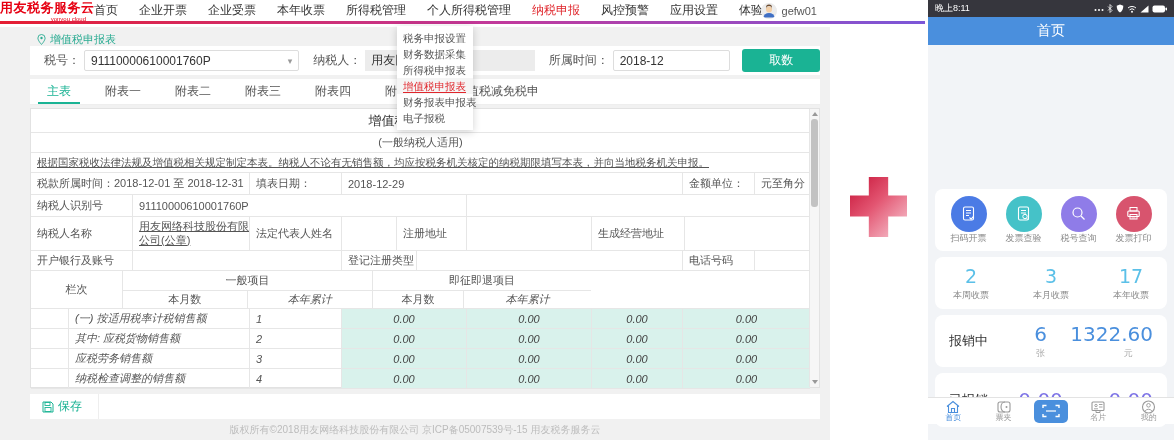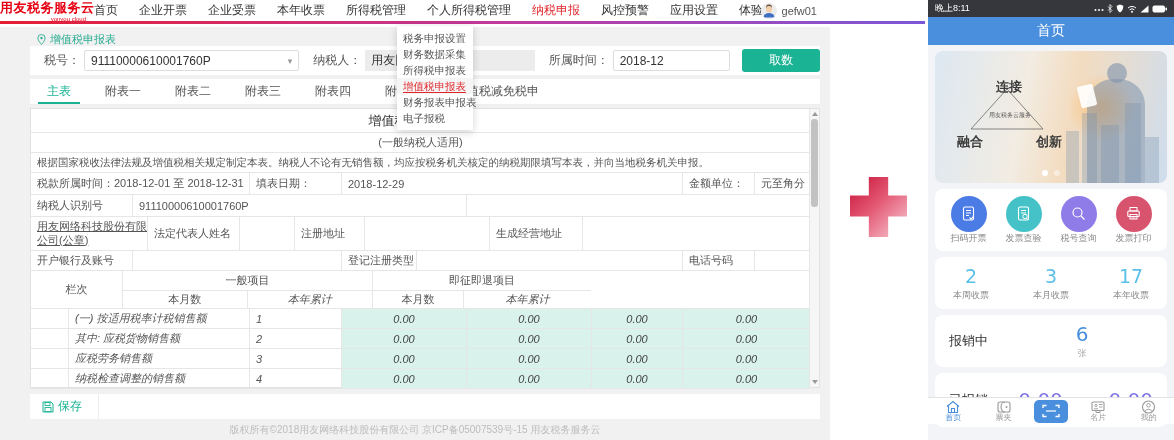--- a/index.html
+++ b/index.html
@@ -37,21 +37,21 @@
 
   .table-wrap { position:absolute; left:30px; top:81px; width:790px; height:280px; background:#fff; border:1px solid #e2e2e2; }
   .sheet { position:absolute; left:0; top:0; width:779px; height:278px; }
   .srow { display:flex; border-bottom:1px solid #e6e6e6; }
   .scell { border-right:1px solid #e6e6e6; display:flex; align-items:center; font-size:11px; color:#555; padding-left:6px; overflow:hidden; white-space:nowrap; }
   .scell:last-child { border-right:none; }
   .scell.center { justify-content:center; padding-left:0; }
   .scell.val { background:#d9f2ec; justify-content:center; padding-left:0; color:#444; }
   .r-title { height:24px; } .r-title .scell { font-size:13px; color:#333; }
   .r-sub { height:20px; }
-  .r-note { height:20px; } .r-note .scell { white-space:nowrap; font-size:10.5px; }
+  .r-note { height:20px; } .r-note .scell { white-space:nowrap; font-size:10.5px;text-decoration:underline; }
   .r-period { height:22px; } .r-id { height:22px; } .r-name { height:34px; } .r-bank { height:20px; }
   .r-name .wrap2 { white-space:normal; line-height:1.25;text-decoration:underline; }
   .hgroup { display:flex; height:38px; border-bottom:1px solid #e6e6e6; }
   .hcol { border-right:1px solid #e6e6e6; display:flex; flex-direction:column; }
   .hcol:last-child { border-right:none; }
   .hfull { flex:1; display:flex; align-items:center; justify-content:center; font-size:11px; color:#555; }
   .htop { height:20px; border-bottom:1px solid #e6e6e6; display:flex; align-items:center; justify-content:center; font-size:11px; color:#555; }
   .hbot { flex:1; display:flex; }
   .hsub { border-right:1px solid #e6e6e6; display:flex; align-items:center; justify-content:center; font-size:11px; color:#555; }
   .hsub:last-child { border-right:none;font-style:italic; }
@@ -211,20 +211,21 @@
           <div class="scell" style="width:341px">2018-12-29</div>
           <div class="scell" style="width:72px">金额单位：</div>
           <div class="scell" style="width:55px">元至角分</div>
         </div>
         <div class="srow r-id">
           <div class="scell" style="width:102px">纳税人识别号</div>
           <div class="scell" style="width:334px">91110000610001760P</div>
           <div class="scell" style="width:218px"></div>
         </div>
         <div class="srow r-name">
+          <div class="scell" style="width:102px">纳税人名称</div>
           <div class="scell wrap2" style="width:117px">用友网络科技股份有限公司(公章)</div>
           <div class="scell" style="width:92px">法定代表人姓名</div>
           <div class="scell" style="width:55px"></div>
           <div class="scell" style="width:70px">注册地址</div>
           <div class="scell" style="width:125px"></div>
           <div class="scell" style="width:93px">生成经营地址</div>
           <div class="scell" style="width:125px"></div>
         </div>
         <div class="srow r-bank">
           <div class="scell" style="width:102px">开户银行及账号</div>
@@ -349,42 +350,20 @@
       <svg width="15" height="8" viewBox="0 0 15 8">
           <rect x="0.5" y="0.5" width="12.5" height="7" rx="2" fill="#fff"></rect>
           <rect x="13.5" y="2.5" width="1.5" height="3" rx="0.7" fill="#fff"></rect>
         </svg>
     </span>
   </div>
   <div class="m-header">
     <span>首页</span>
   </div>
 
-  <div class="m-card banner">
-    <div class="banner-glow"></div>
-    <div class="bld" style="right:88px;width:13px;height:52px"></div>
-    <div class="bld" style="right:70px;width:15px;height:70px"></div>
-    <div class="bld" style="right:48px;width:18px;height:58px"></div>
-    <div class="bld" style="right:26px;width:16px;height:80px"></div>
-    <div class="bld" style="right:8px;width:14px;height:46px"></div>
-    <div class="person"></div>
-    <div class="person-head"></div>
-    <div class="tablet"></div>
-    <svg class="tri-lines" width="110" height="64" viewBox="0 0 110 64">
-        <path d="M60 14 L24 54 M60 14 L96 54 M24 54 L96 54" stroke="#6a6a6a" stroke-width="0.8" fill="none"></path>
-      </svg>
-    <span class="bw bw-top">连接</span>
-    <span class="bw bw-left">融合</span>
-    <span class="bw bw-right">创新</span>
-    <span class="bw bw-center">用友税务云服务</span>
-    <div class="dots">
-      <span class="dot"></span>
-      <span class="dot inactive"></span>
-    </div>
-  </div>
 
   <div class="m-card shortcuts">
     <div class="sc-item">
       <span class="sc-circle" style="background:#4b7be5">
         <svg width="17" height="17" viewBox="0 0 17 17">
             <rect x="3.5" y="2" width="10" height="13" rx="1.5" fill="none" stroke="#fff" stroke-width="1.1"></rect>
             <path d="M6 5.5 h5 M6 8 h5 M6 10.5 h3" stroke="#fff" stroke-width="1"></path>
             <path d="M9.5 12.5 l1.6 1.6 l2.6 -3" stroke="#fff" stroke-width="1.1" fill="none"></path>
           </svg>
       </span>
@@ -437,20 +416,24 @@
       <span class="st-label">本年收票</span>
     </div>
   </div>
 
   <div class="m-card reimb reimb-1">
     <span class="rb-label">报销中</span>
     <div class="rb-col grow1">
       <span class="rb-num blue-num">6</span>
       <span class="rb-unit">张</span>
     </div>
+    <div class="rb-col grow2">
+      <span class="rb-num blue-num">1322.60</span>
+      <span class="rb-unit">元</span>
+    </div>
   </div>
 
   <div class="m-card reimb reimb-2">
     <span class="rb-label">已报销</span>
     <div class="rb-col grow1">
       <span class="rb-num purple-num">0.00</span>
     </div>
     <div class="rb-col grow2">
       <span class="rb-num purple-num">0.00</span>
     </div>

